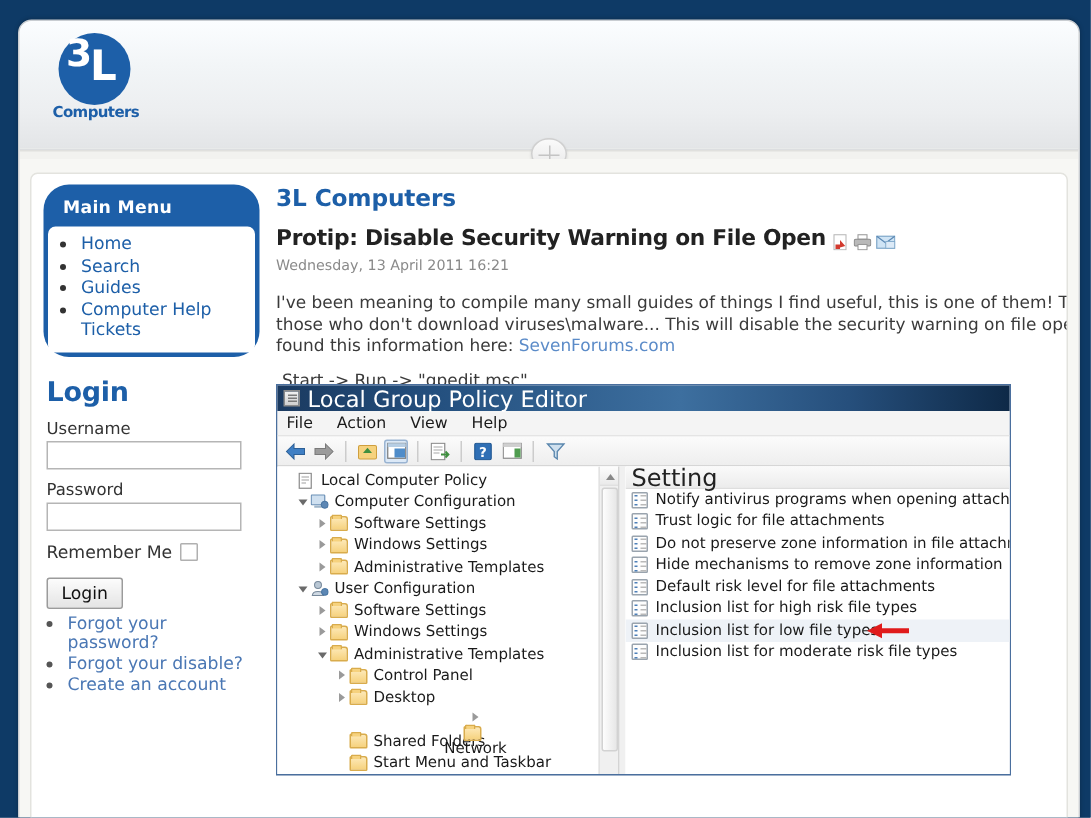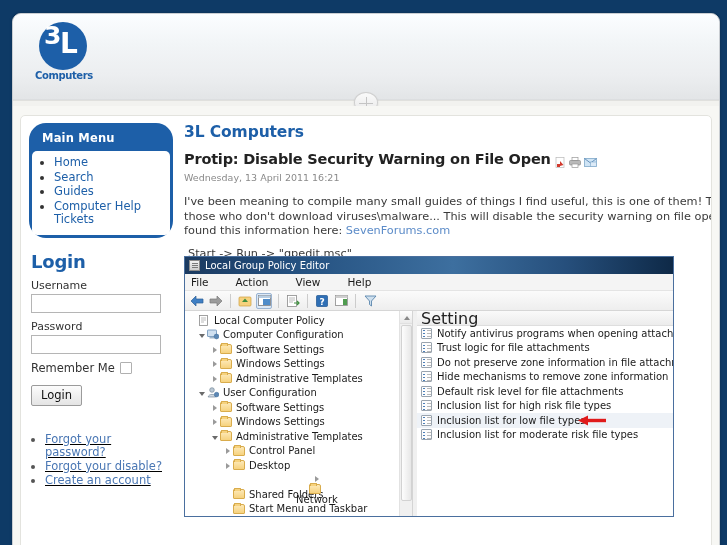--- a/index.html
+++ b/index.html
@@ -206,23 +206,22 @@
     font-size: 11.5px;
     padding: 2px 9px 3px 9px;
     border: 1px solid #9b9b9b;
     background: linear-gradient(to bottom,#fcfcfc,#e4e4e4);
     border-radius: 2px;
     font-family: "DejaVu Sans", sans-serif;
     color: #111;
     cursor: pointer;
   }
   ul.links {
-    margin: 27px 0 0 0; padding: 0 0 0 16px;
+    margin: 3px 0 0 0; padding: 0 0 0 16px;
     list-style: disc;
-    text-decoration: underline;
   }
   ul.links li {
     font-size: 11.5px;
     line-height: 13px;
     margin-bottom: 1px;
     color: #555;
   }
   ul.links li a {
     color: #4a77b4;
     text-decoration: none;
@@ -282,21 +281,21 @@
     border: 1px solid #4a6f9e;
     background: #f0f0f0;
   }
   .gpe-titlebar {
     height: 17px;
     background: linear-gradient(to right,#1b3a60 0%, #24507f 22%, #3d6f9f 55%, #264f7c 78%, #0e2947 100%);
     display: flex;
     align-items: center;
     padding-left: 4px;
     color: #ffffff;
-    font-size: 10px;
+    font-size: 15px;
   }
   .gpe-titlebar .t-ico {
     width: 11px; height: 11px;
     background: linear-gradient(to bottom,#f2f2f2,#cfcfcf);
     border: 1px solid #8b8b8b;
     margin-right: 5px;
     position: relative;
   }
   .gpe-titlebar .t-ico:after {
     content:"";
@@ -304,21 +303,21 @@
     width:6px; height:1px; background:#7a7a7a;
     box-shadow: 0 2px 0 #7a7a7a, 0 4px 0 #7a7a7a;
   }
   .gpe-menubar {
     height: 17px;
     background: #f4f4f4;
     border-bottom: 1px solid #e4e4e4;
     display: flex;
     align-items: center;
     padding-left: 6px;
-    gap: 27px;
+    gap: 16px;
     font-size: 10.5px;
     color: #1a1a1a;
   }
   .gpe-toolbar {
     height: 20px;
     background: linear-gradient(to bottom,#fbfbfb,#eeeeee);
     border-bottom: 1px solid #d6d6d6;
     display: flex;
     align-items: center;
     padding-left: 4px;

